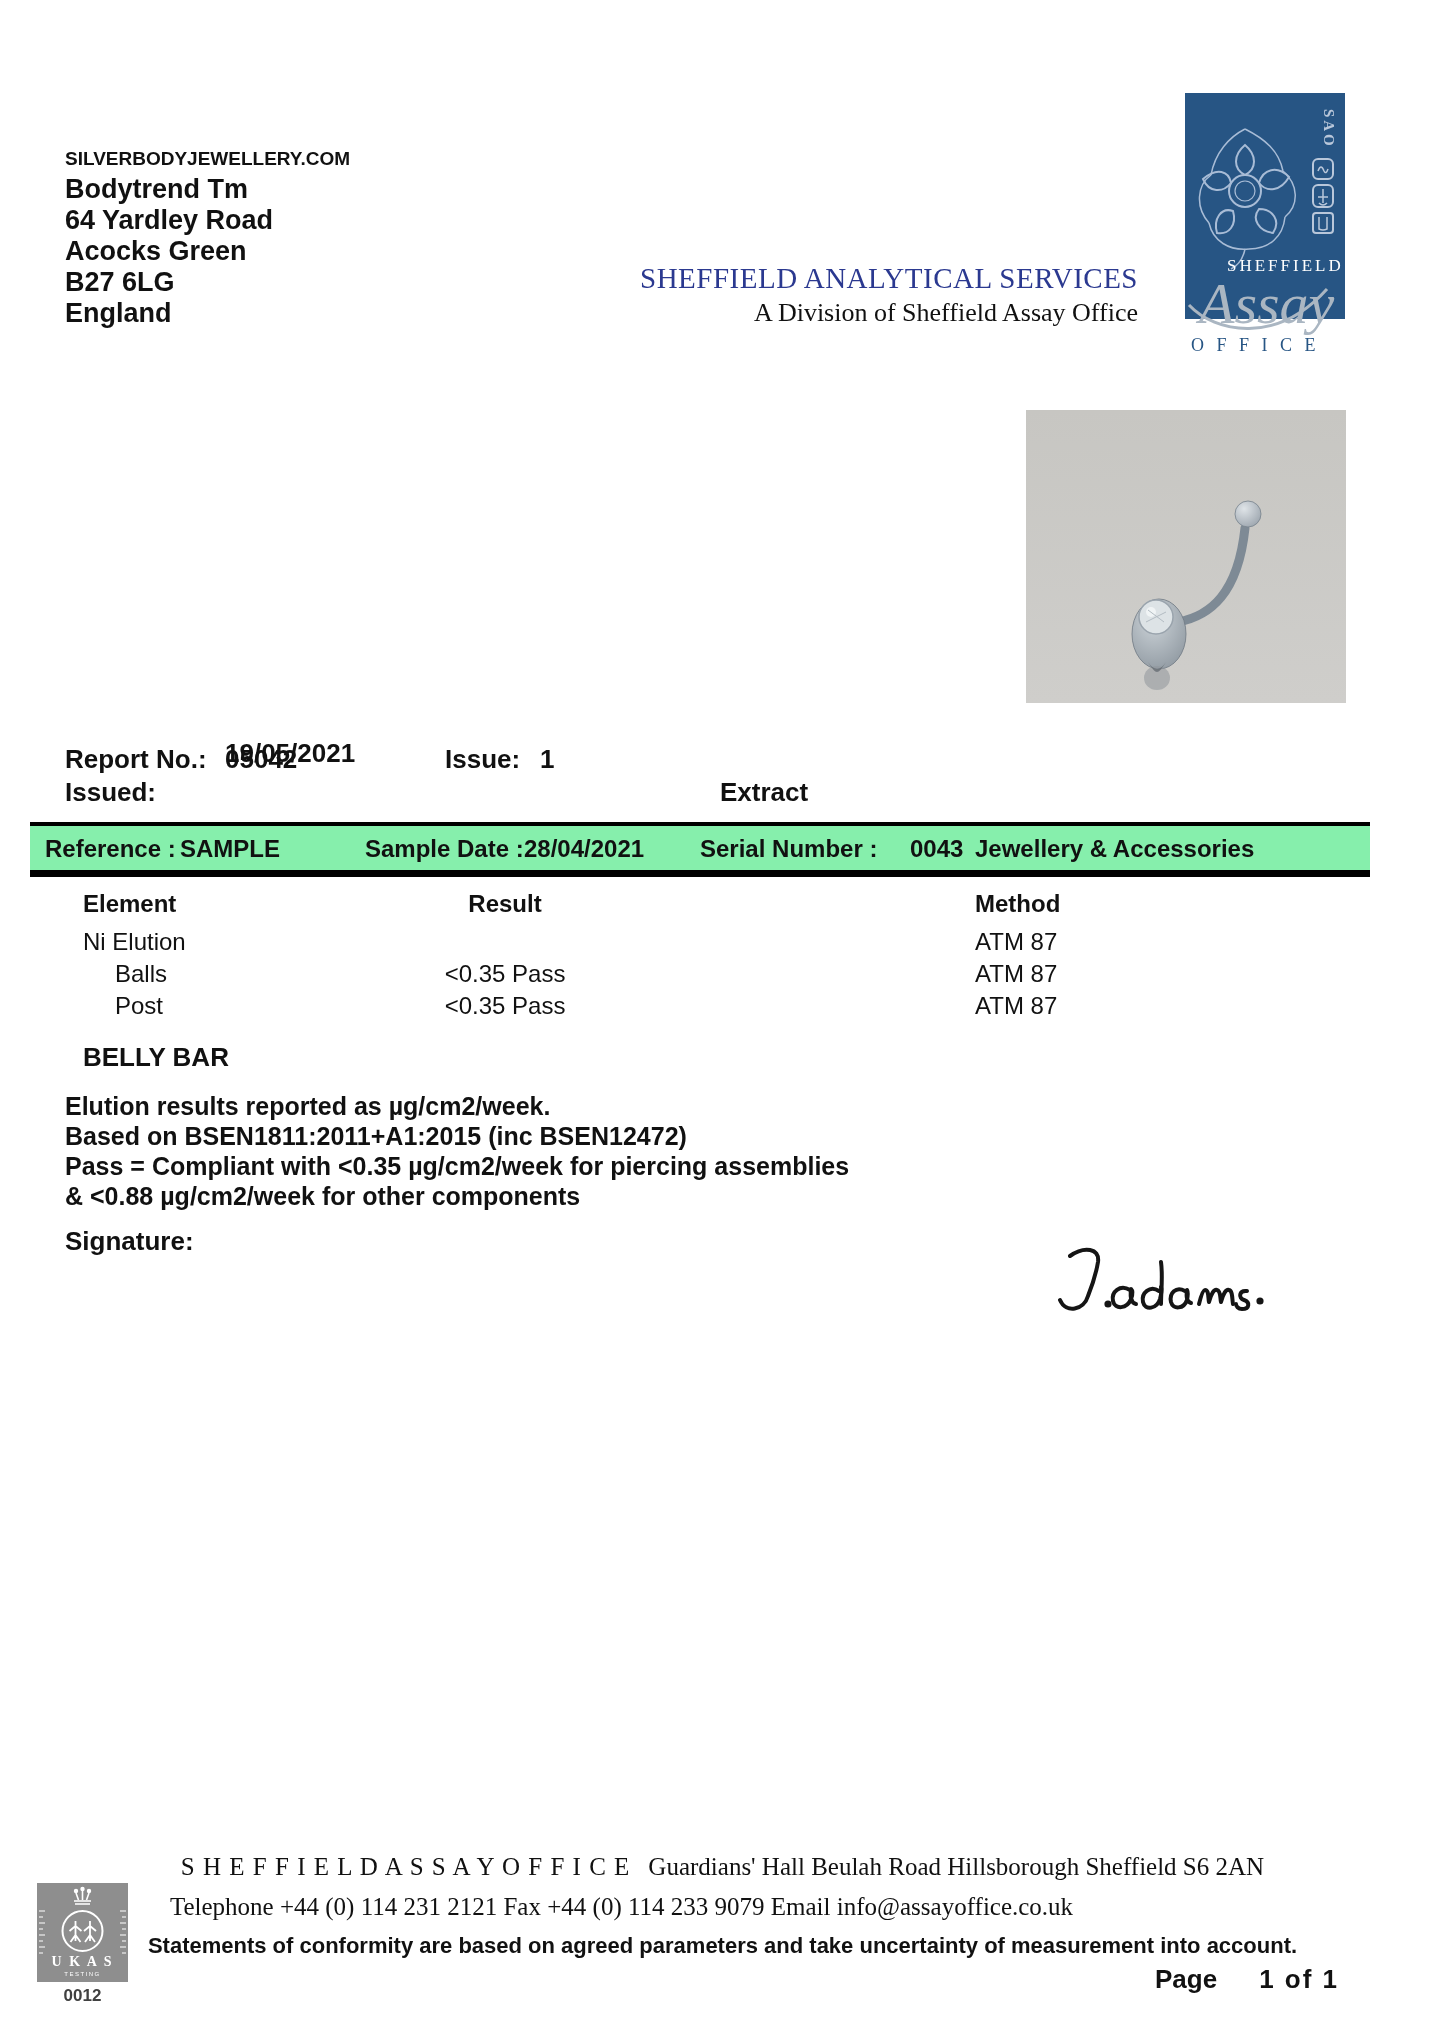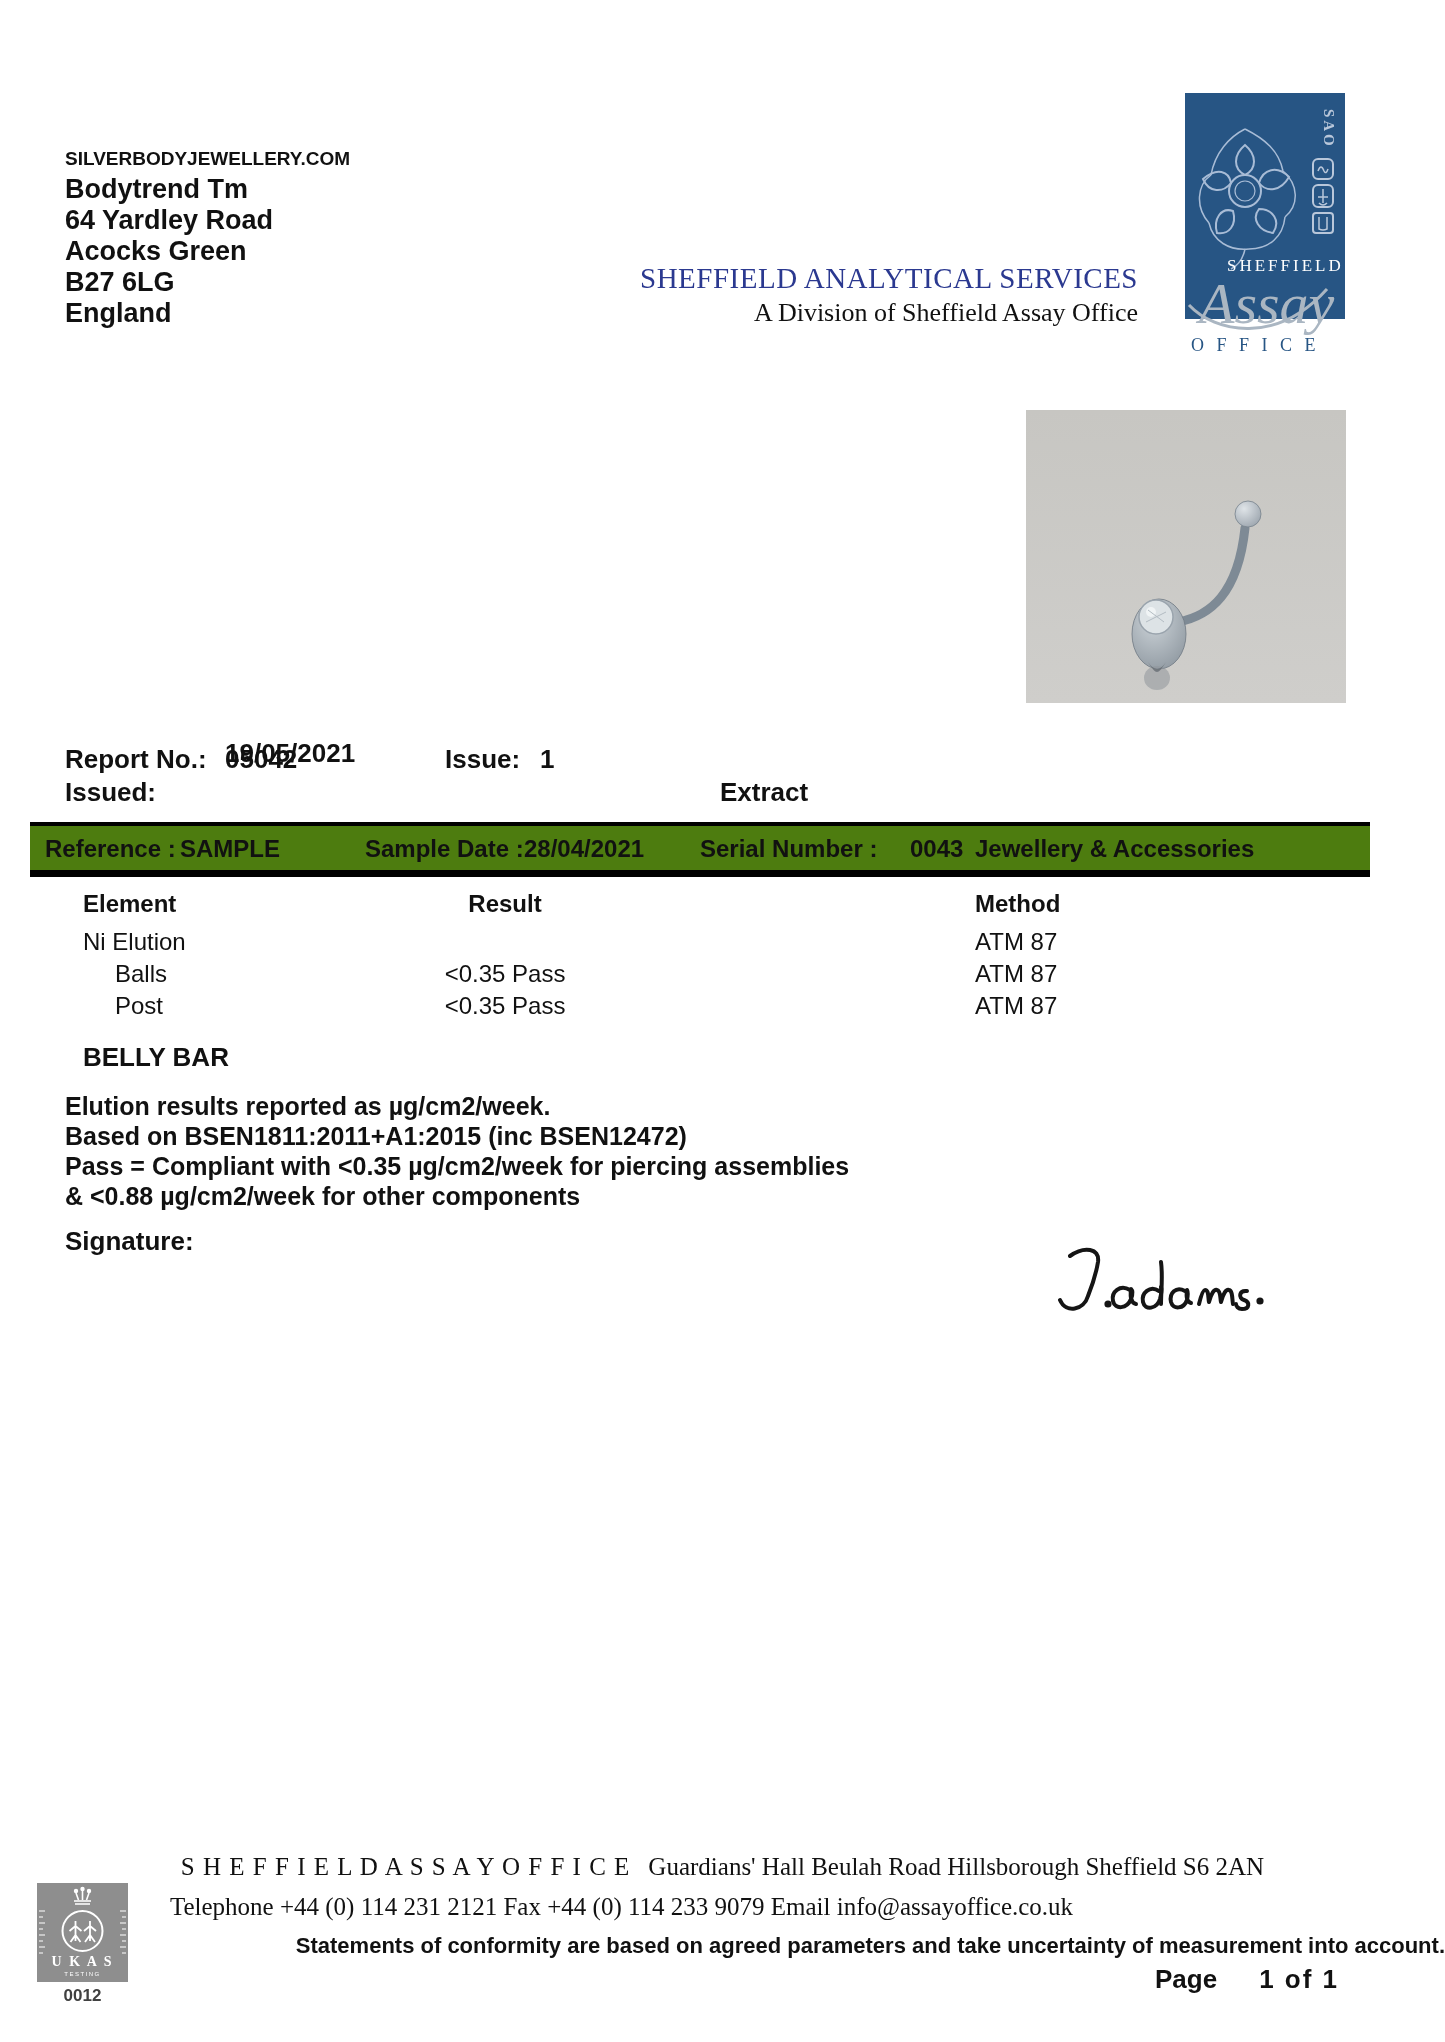--- a/index.html
+++ b/index.html
@@ -29,21 +29,21 @@
     font-family: "Liberation Serif", serif;
     font-size: 26px; color: #111;
   }
 
   
   .meta-label { font-weight: bold; font-size: 26px; }
   .meta-value { font-weight: bold; font-size: 26px; }
 
   
   .ref-topline { left: 30px; top: 822px; width: 1340px; height: 4px; background: #000; }
-  .ref-band { left: 30px; top: 826px; width: 1340px; height: 44px; background: #4d7c0f; }
+  .ref-band { left: 30px; top: 826px; width: 1340px; height: 44px; background: #86efac; }
   .ref-botline { left: 30px; top: 870px; width: 1340px; height: 7px; background: #000; }
   .ref-band span { position: absolute; top: 9px; font-weight: bold; font-size: 24px; white-space: nowrap; }
 
   
   .tbl-row { left: 30px; width: 1340px; height: 30px; text-decoration: underline; }
   .tbl-row .el { position: absolute; left: 53px; font-size: 24px; white-space: nowrap; }
   .tbl-row.indent .el { left: 85px; }
   .tbl-row .res { position: absolute; left: 345px; width: 260px; text-align: center; font-size: 24px; }
   .tbl-row .meth { position: absolute; left: 945px; font-size: 24px; }
   .tbl-row.head .el, .tbl-row.head .res, .tbl-row.head .meth { font-weight: bold; }
@@ -54,21 +54,21 @@
 
   .sig-label { left: 65px; top: 1226px; font-weight: bold; font-size: 26px; }
   .sig-name { left: 222px; top: 1226px; font-weight: bold; font-size: 26px; }
 
   
   .foot-line1 { left: 0; top: 1853px; width: 1445px; text-align: center;
                 font-family: "Liberation Serif", serif; font-size: 25px; white-space: nowrap; }
   .foot-line1 .office-name { letter-spacing: 1px; margin-right: 18px; }
   .foot-line2 { left: 8px; top: 1893px; width: 1227px; text-align: center;
                 font-family: "Liberation Serif", serif; font-size: 25px; }
-  .foot-line3 { left: 0; top: 1933px; width: 1445px; text-align: right;
+  .foot-line3 { left: 0; top: 1933px; width: 1445px; text-align: center;
                 font-weight: bold; font-size: 22px; }
   .page-num { left: 1155px; top: 1964px; font-weight: bold; font-size: 26px; }
   .page-num .val { margin-left: 42px; letter-spacing: 2px; }
 
   .ukas-number { left: 37px; top: 1986px; width: 91px; text-align: center;
                  font-size: 17px; color: #404040; font-weight: bold; }
 
   .photo-box { left: 1026px; top: 410px; width: 320px; height: 293px; }
   .logo-box { left: 1185px; top: 93px; width: 160px; height: 272px; }
   .ukas-box { left: 37px; top: 1883px; width: 91px; height: 99px; }

